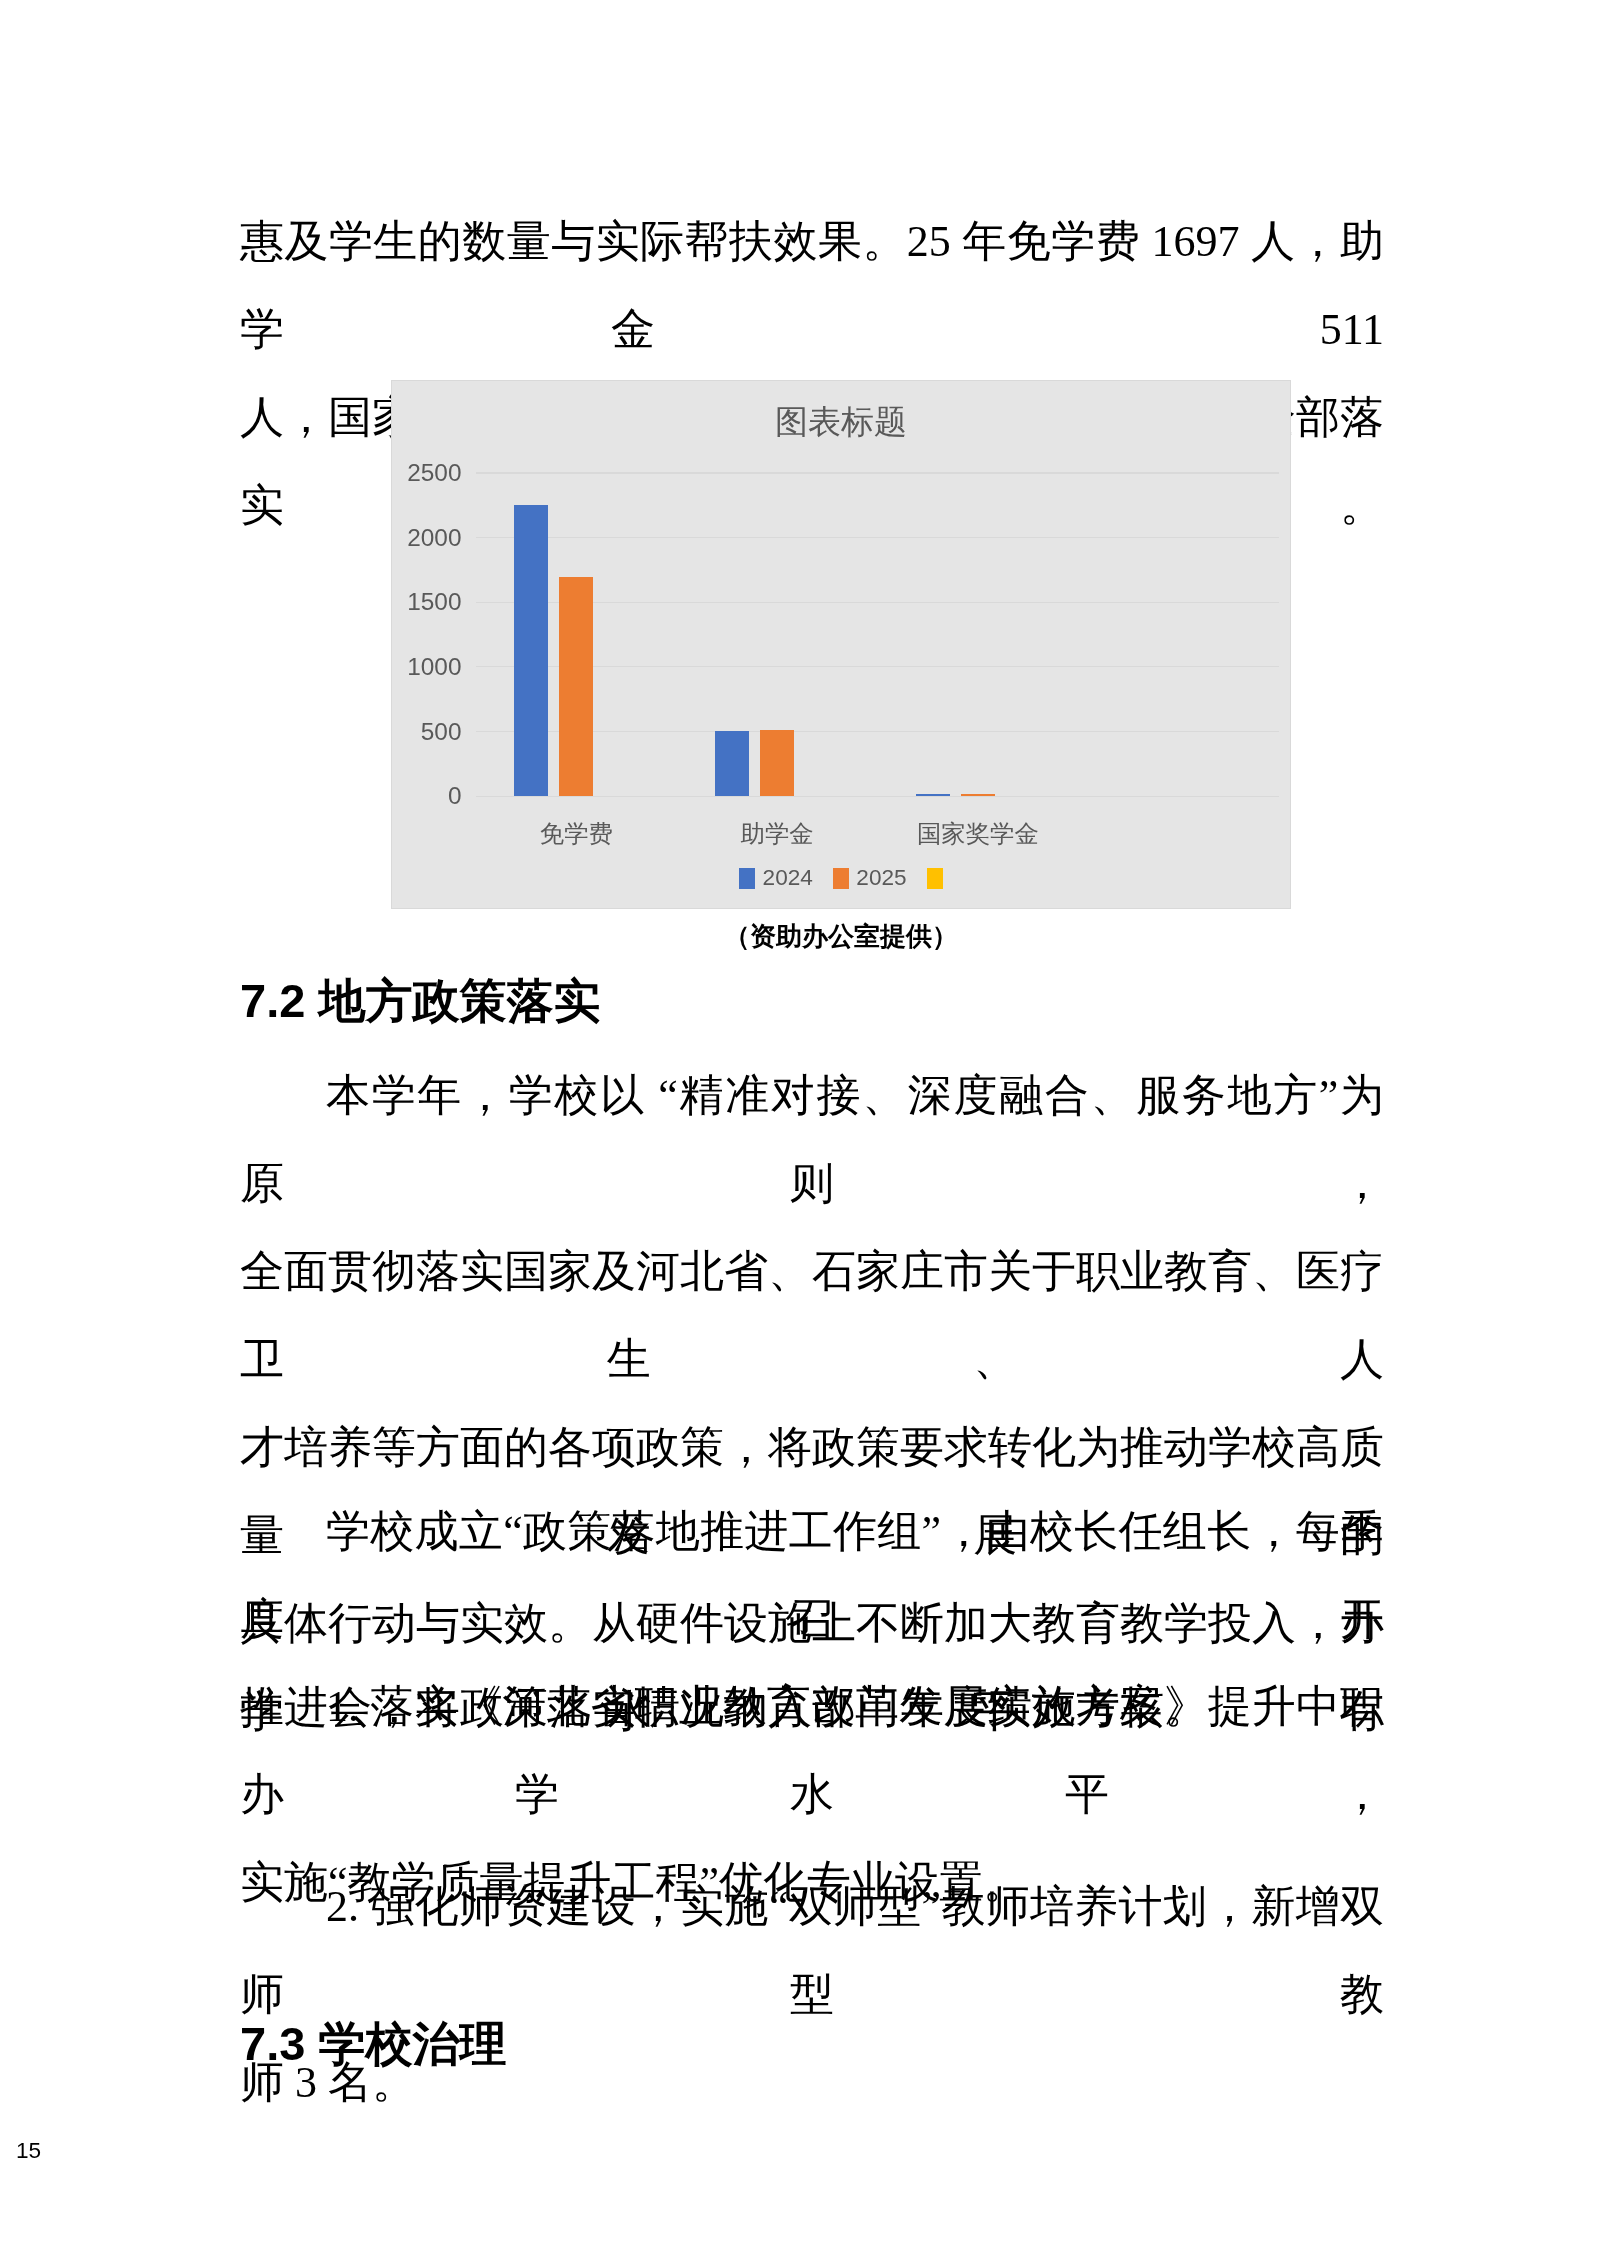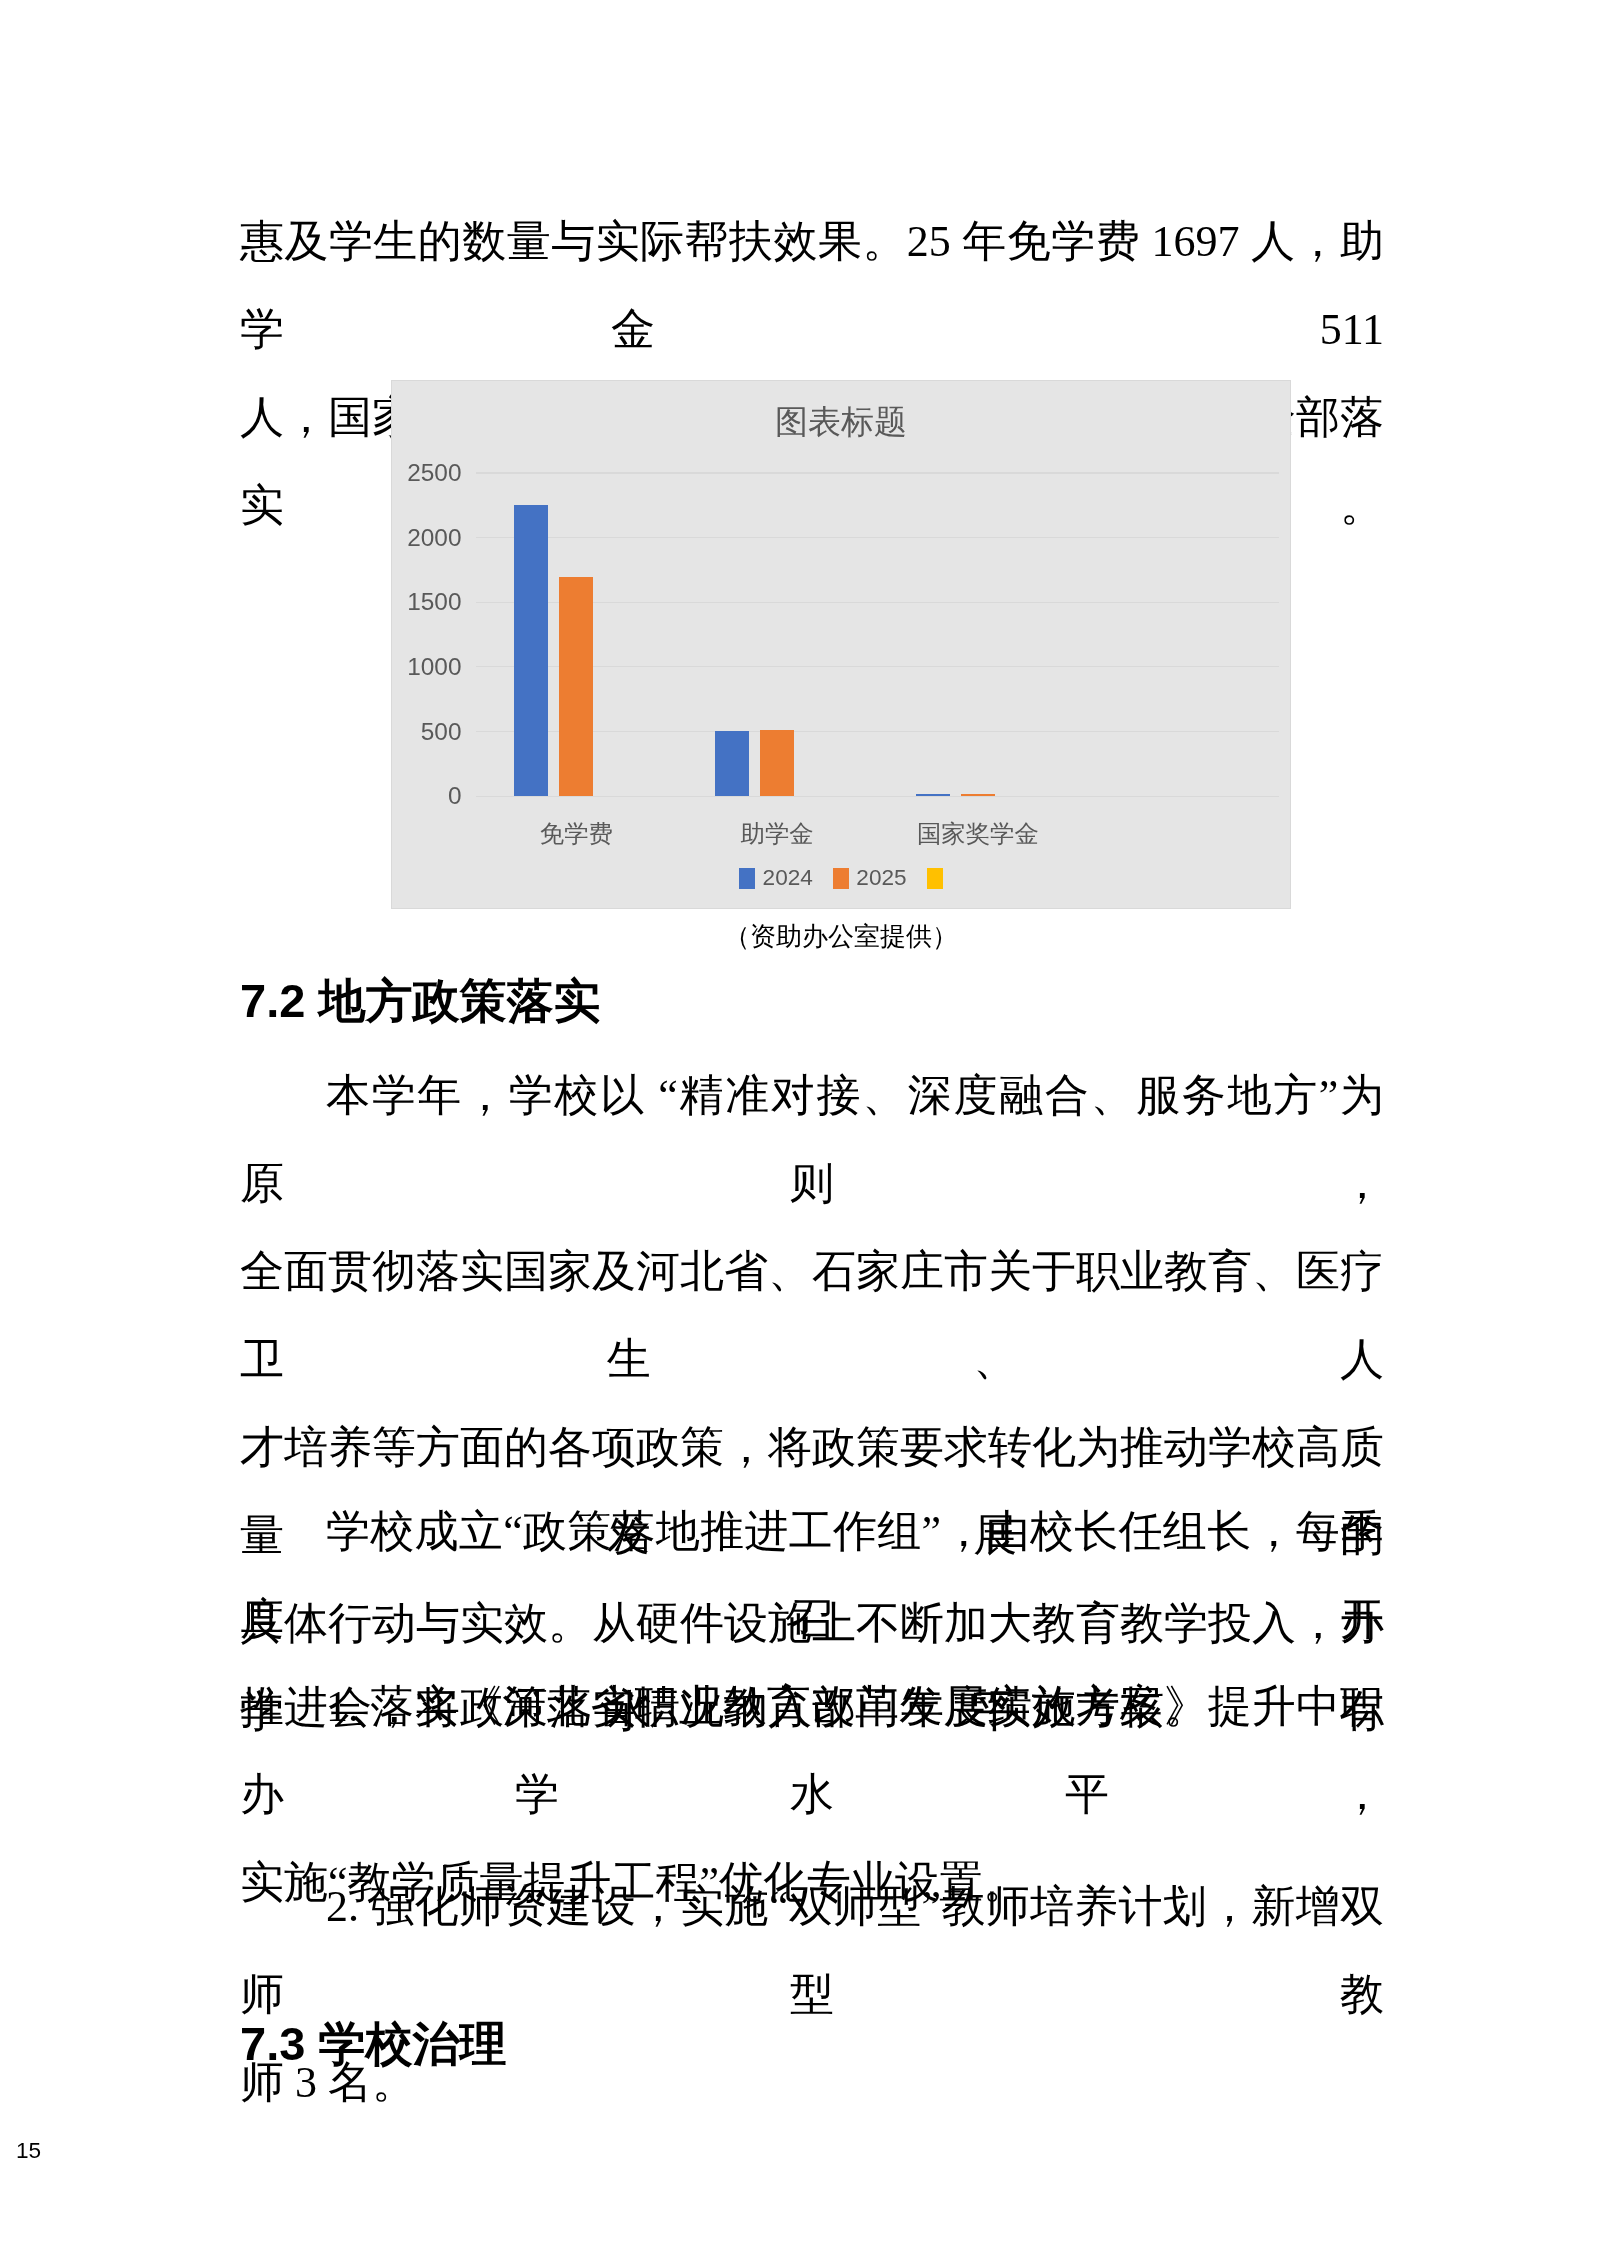--- a/index.html
+++ b/index.html
@@ -86,21 +86,21 @@
     font-size:22.6px;color:#595959;
   }
   .legend-item{display:flex;align-items:center;gap:7.2px;}
   .swatch{width:16.3px;height:21px;display:inline-block;}
   
   .chart-caption{
     position:absolute;
     left:391px;top:919px;width:900px;
     text-align:center;
     font-family:"Liberation Serif", serif;
-    font-size:26px;color:#000000;
+    font-size:26px;color:#000000;font-weight:bold;
   }
   .page-number{
     position:absolute;left:0;top:2138px;width:100%;
     text-align:left;
     font-family:"Liberation Sans", sans-serif;
     font-size:22.6px;color:#000000;margin-left:16px;
   }
 </style>
 </head>
 <body>

